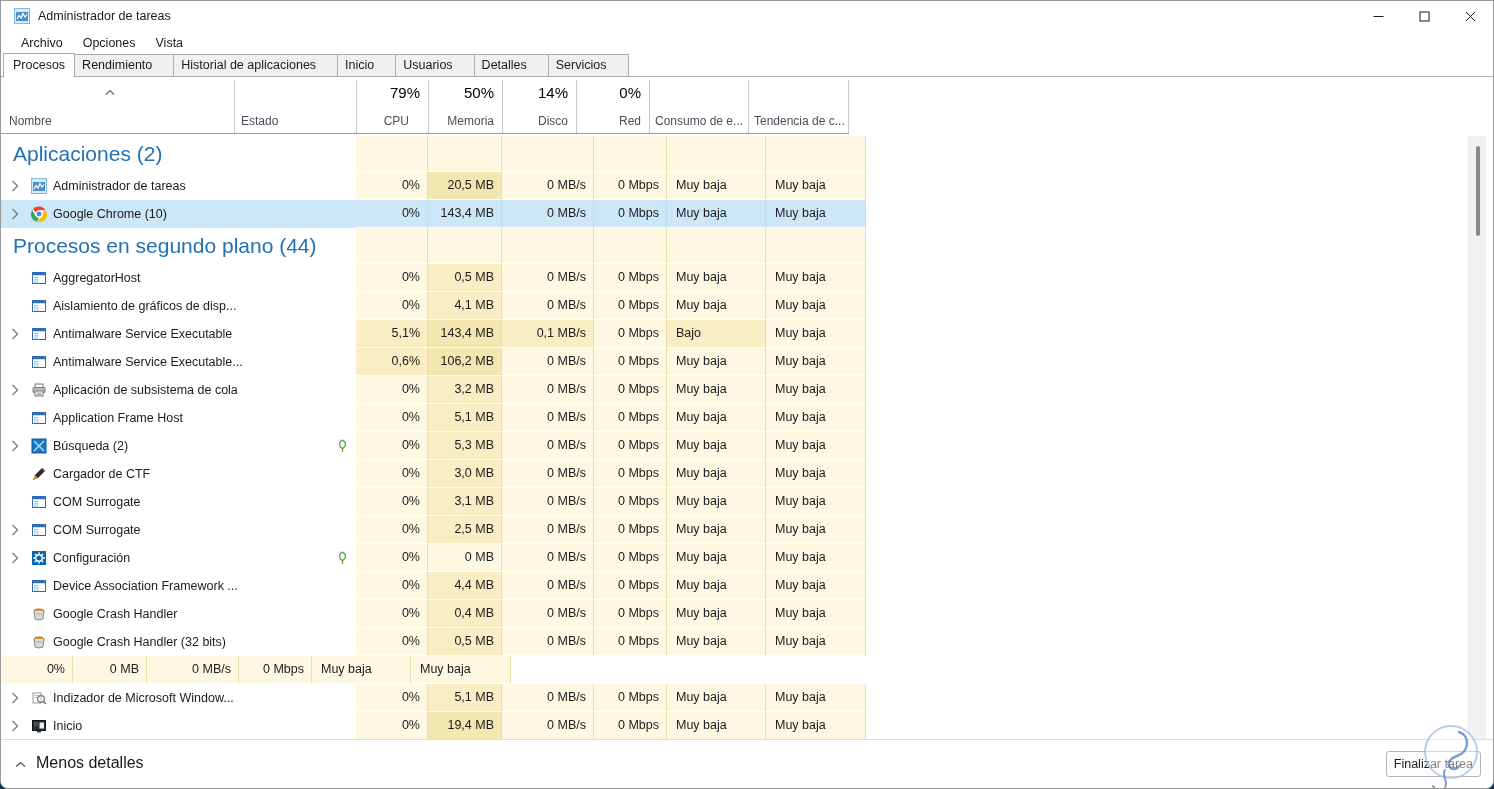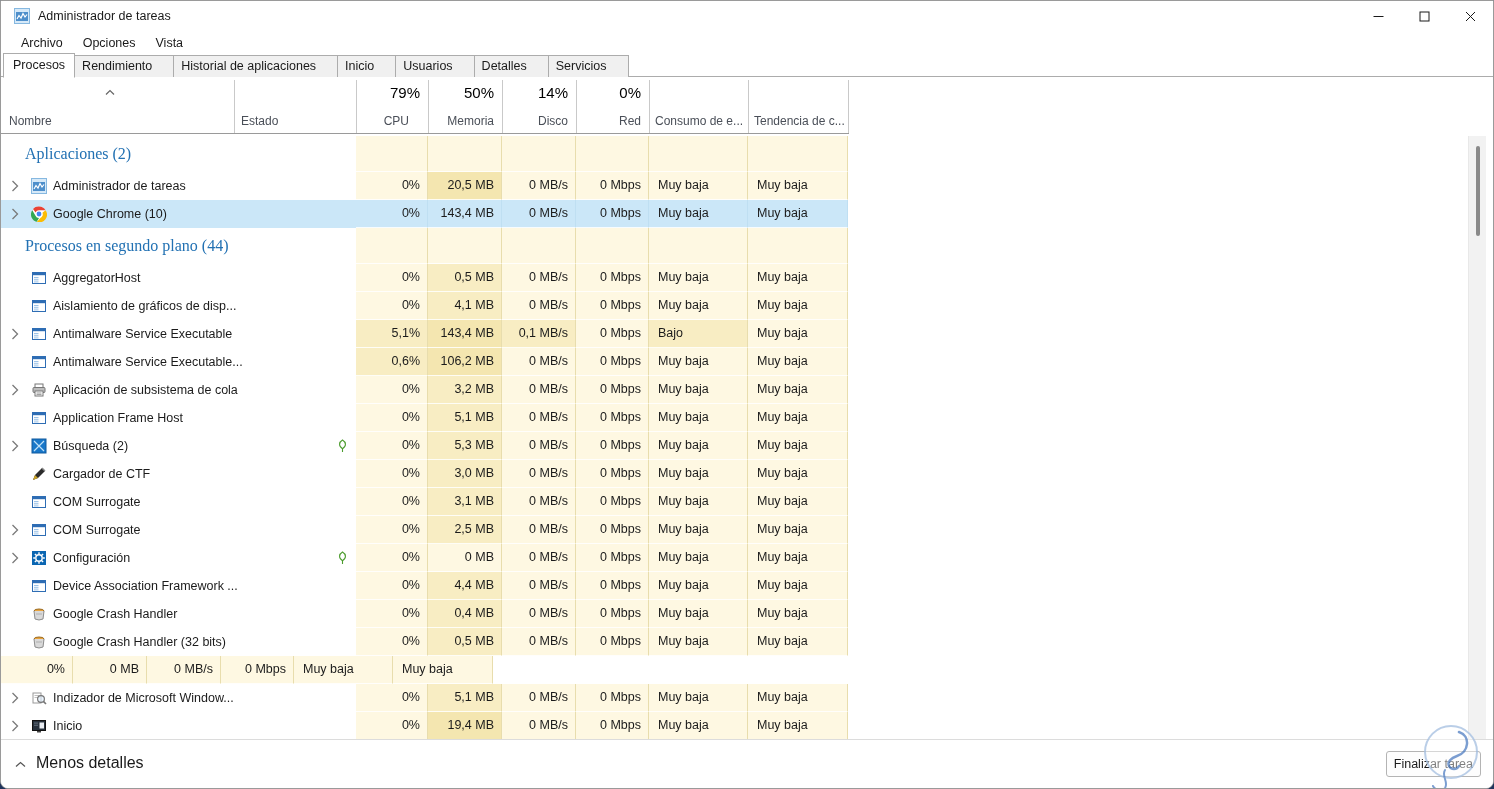--- a/index.html
+++ b/index.html
@@ -19,21 +19,21 @@
   .title-text{position:absolute;left:37px;top:8px;font-size:12.5px;color:#1a1a1a;}
   .win-controls{position:absolute;right:0;top:0;height:30px;display:flex;}
   .win-btn{width:46px;height:30px;display:flex;align-items:center;justify-content:center;color:#1a1a1a;font-size:13px;cursor:default;}
   .win-btn svg{display:block}
   
   .menubar{position:absolute;left:0;top:30px;right:0;height:23px;background:#fff;display:flex;align-items:center;padding-left:10px;gap:0;}
   .menu-item{font-size:12.5px;color:#1a1a1a;padding:3px 10px;}
   
   .tabbar{position:absolute;left:0;top:53px;right:0;height:23px;}
   .tabbar .baseline{position:absolute;left:0;right:0;bottom:0;border-bottom:1px solid #ACACAC;}
-  .tabs{position:absolute;left:2px;bottom:0;display:flex;align-items:flex-end;}
+  .tabs{position:absolute;left:2px;bottom:0;display:flex;align-items:center;}
   .tab{
     position:relative;font-size:12.5px;color:#1a1a1a;background:#F0F0F0;
     border:1px solid #ACACAC;border-bottom:none;padding:3px 21px 4px 7px;margin-right:-1px;
   }
   .tab.active{background:#fff;padding:4px 9px 5px 9px;z-index:2;margin-bottom:-1px;border-bottom:1px solid #fff;}
   
   .colheader{position:absolute;left:0;top:76px;width:848px;height:57px;background:#fff;border-bottom:1px solid #9a9a9a;box-sizing:border-box;}
   .colheader .sep{position:absolute;top:3px;bottom:0;width:1px;background:#C9C9C9;}
   .h-label{position:absolute;bottom:5px;font-size:12px;color:#4A4F58;}
   .h-pct{position:absolute;top:7px;font-size:15px;color:#000;}
@@ -41,30 +41,30 @@
   .sortmark{position:absolute;left:104px;top:5px;color:#555;}
   
   .list{position:absolute;left:0;top:135px;width:1468px;height:604px;background:#fff;}
   .row{display:flex;position:relative;}
   .row[data-sel="1"] .c-name{background:#CBE7F8;}
   .c-name{width:355px;position:relative;box-sizing:border-box;}
   .cell{box-sizing:border-box;font-size:12.5px;color:#1b1b1b;
         border-right:1px solid #E8DDAD;border-bottom:1px solid rgba(255,255,255,.85);}
   .num{text-align:right;padding-right:7px;}
   .txt{text-align:left;padding-left:9px;}
-  .c-cpu{width:72px}.c-mem{width:74px}.c-disco{width:74px}.c-red{width:73px}.c-cons{width:99px}.c-tend{width:100px}
+  .c-cpu{width:72px}.c-mem{width:74px}.c-disco{width:92px}.c-red{width:73px}.c-cons{width:99px}.c-tend{width:100px}
   .lvl-p{background:#FEF8E2;}
   .lvl-m{background:#F8EDC3;}
   .lvl-d{background:#F4E6B0;}
   .lvl-s{background:#CBE7F8;border-right:1px solid #BFDFF2;}
   .proc{height:28px;}
   .proc .cell{line-height:27px;height:28px;}
   .grp{height:36px;}
   .grp .cell{height:36px;}
-  .grp-label{position:absolute;left:24px;top:0;line-height:36px;font-size:16px;font-family:Liberation Serif, serif;}
+  .grp-label{position:absolute;left:12px;top:0;line-height:36px;font-size:21px;}
   .chev{position:absolute;left:10px;top:8px;width:8px;height:12px;}
   .p-icon{position:absolute;left:30px;top:6px;width:16px;height:16px;}
   .p-label{position:absolute;left:52px;top:0;line-height:28px;font-size:12.5px;color:#1b1b1b;white-space:nowrap;}
   .leaf{position:absolute;right:8px;top:7px;width:11px;height:14px;}
   
   .vscroll{position:absolute;right:7px;top:135px;width:17px;height:604px;background:#F2F2F2;border-left:1px solid #E8E8E8;}
   .vthumb{position:absolute;left:7px;top:10px;width:4px;height:90px;background:#8A8A8A;border-radius:2px;}
   
   .footer{position:absolute;left:0;right:0;bottom:0;height:48px;background:#fff;border-top:1px solid #DCDCDC;}
   .less{position:absolute;left:14px;top:14px;display:flex;align-items:center;gap:10px;font-size:16px;color:#1a1a1a;}

